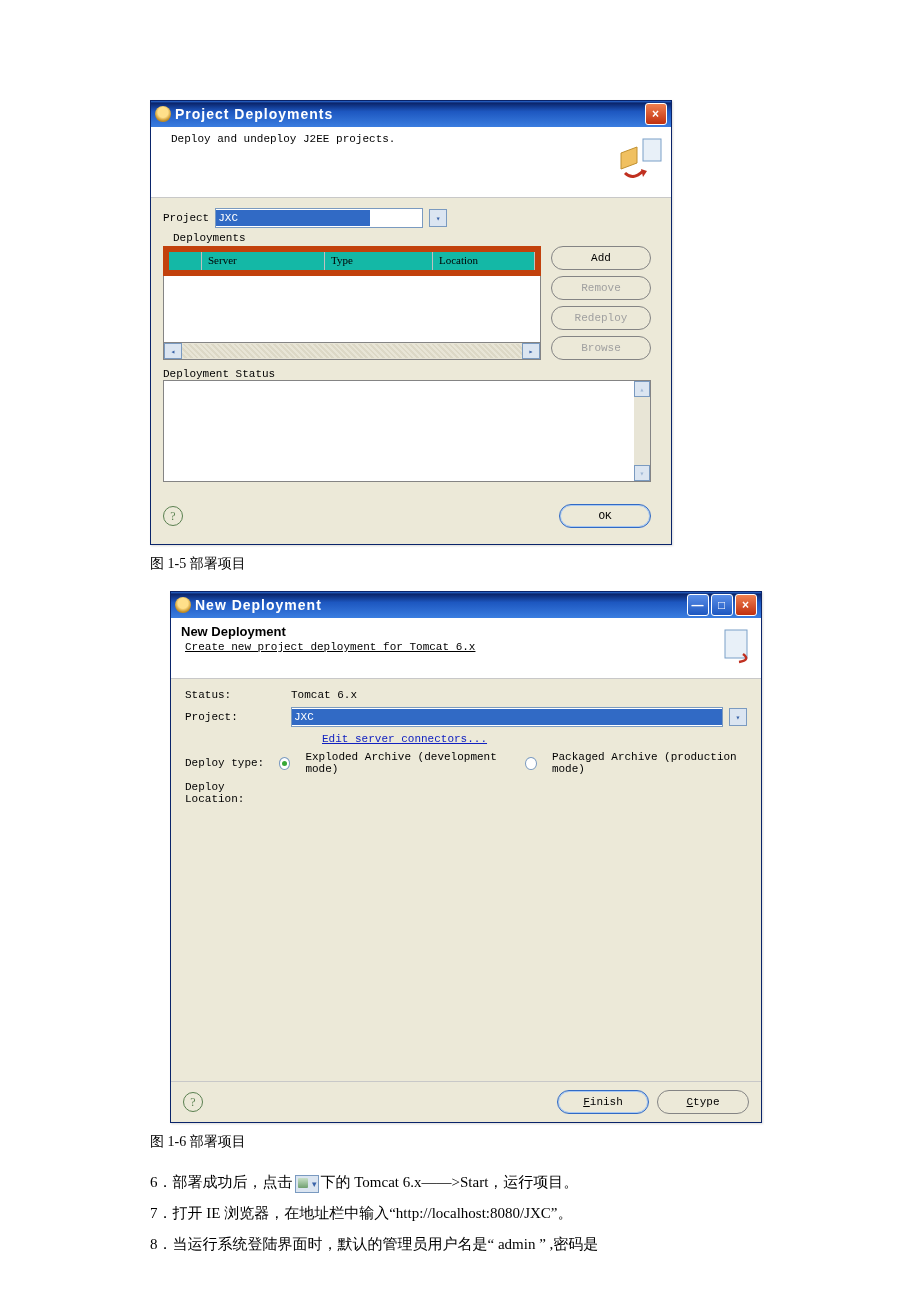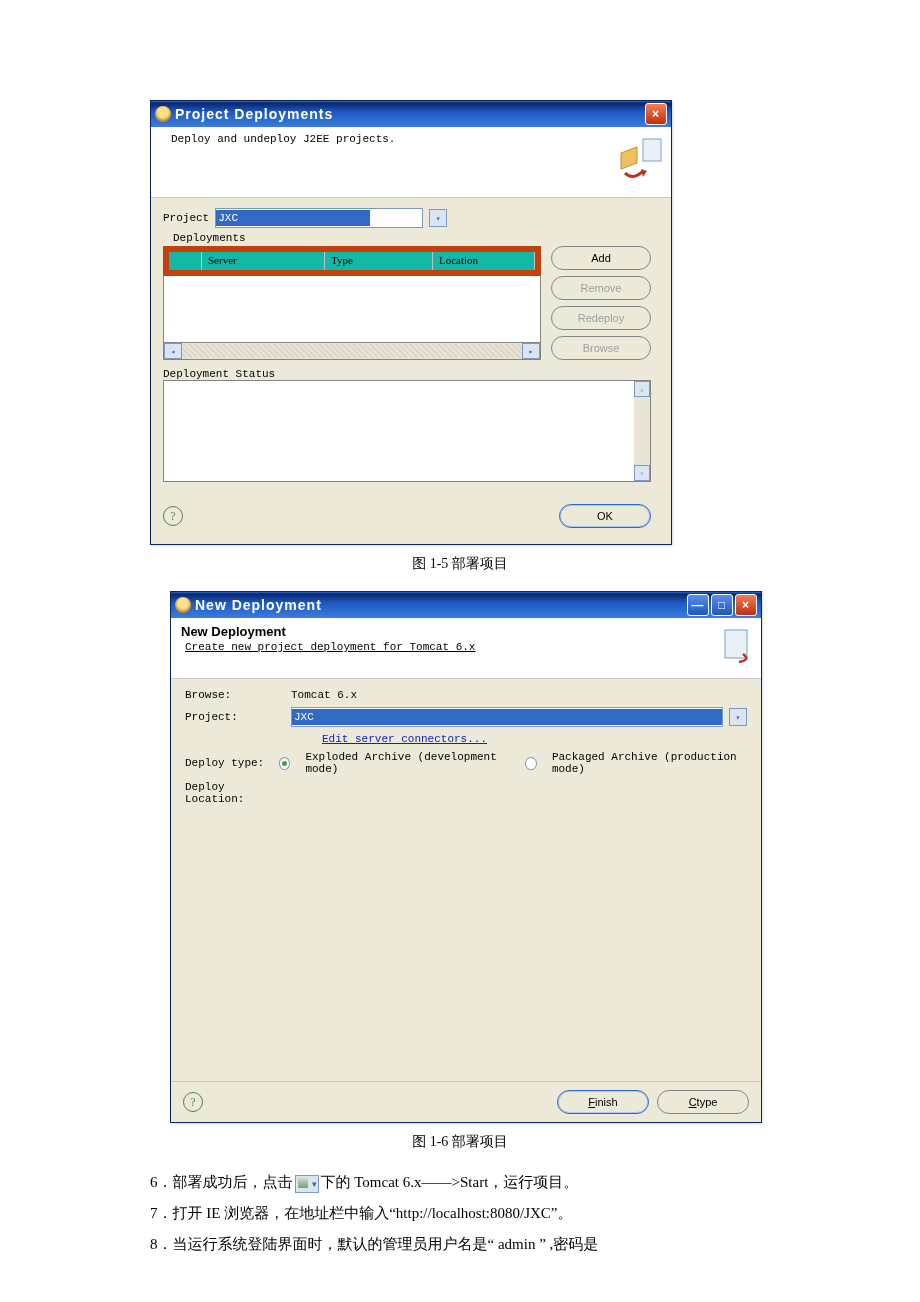--- a/index.html
+++ b/index.html
@@ -98,39 +98,39 @@
   .scrollbar-h {
     height:16px; border:1px solid #848484; border-top:none;
     background:#e8e5d6; display:flex; align-items:center; justify-content:space-between;
   }
   .sb-btn{ width:16px;height:14px;border:1px solid #7a9ac0;background:#dbe5f1;
     display:flex;align-items:center;justify-content:center;font-size:8px;color:#3a63a8;}
   .sb-track{ flex:1; height:14px; background:repeating-linear-gradient(45deg,#e8e5d6,#e8e5d6 2px,#dcd8c6 2px,#dcd8c6 4px);}
   .btn-stack { display:flex; flex-direction:column; gap:6px; width:100px;}
   .xp-btn {
     height:22px; border:1px solid #848484; background:#ece9d8;
-    font-family:Liberation Sans, sans-serif; font-size:11px; text-align:center;
+    font-family:Liberation Mono, monospace; font-size:11px; text-align:center;
     display:flex;align-items:center;justify-content:center; border-radius:12px;
   }
   .xp-btn.disabled { color:#a0a0a0; }
   .status-label { margin-top:8px; }
   .status-box {
     border:1px solid #848484; background:#fff; height:100px; position:relative;
   }
   .sb-vert{ position:absolute; right:0; top:0; bottom:0; width:16px; background:#e8e5d6;
     display:flex; flex-direction:column; justify-content:space-between;}
   .sb-vbtn{ height:14px;border:1px solid #7a9ac0;background:#dbe5f1;
     display:flex;align-items:center;justify-content:center;font-size:8px;color:#a0b8d6;}
   .footer-row{ display:flex; justify-content:space-between; align-items:center; margin-top:22px; padding-bottom:2px;}
   .help-icon{ width:18px;height:18px;border:1px solid #5a8050;border-radius:50%;
     display:flex;align-items:center;justify-content:center;color:#5a8050;font-size:12px;font-family:Tahoma;}
   .xp-btn.ok{ width:90px; border:1px solid #316ac5; box-shadow: inset 0 0 0 1px #a8c8f0;}
   .xp-btn.primary{ border:1px solid #316ac5; box-shadow: inset 0 0 0 1px #a8c8f0;}
 
-  .caption{ text-align:center; font-size:14px; margin:10px 0 18px 0; font-family: SimSun, serif;}
+  .caption{ text-align:left; font-size:14px; margin:10px 0 18px 0; font-family: SimSun, serif;}
 
   
   .nd-body{ padding:10px 14px; font-family:"Courier New",monospace; font-size:11px; }
   .nd-row{ display:flex; align-items:center; margin-bottom:6px; gap:6px;}
   .nd-label{ width:100px; }
   .nd-combo{ flex:1; display:flex; align-items:center; border:1px solid #7a9ac0; background:#fff; height:18px;}
   .nd-combo input{ flex:1; border:none; outline:none; height:16px; font-family:"Courier New",monospace; font-size:11px;
     background:#316ac5; color:#fff; padding:0 2px;}
   .link{ color:#1020c0; text-decoration:underline; font-family:"Courier New",monospace; font-size:11px;margin-left:31px;}
   .radio-row{ display:flex; align-items:center; gap:15px;}
@@ -249,21 +249,21 @@
       <div class="banner-icon" style="width:40px;height:40px;">
         <svg viewBox="0 0 40 40">
           <rect x="10" y="6" width="22" height="28" fill="#e8f0f8" stroke="#7aa0c8"></rect>
           <path d="M28 30 q8 6 -4 8" stroke="#c03020" stroke-width="2.5" fill="none"></path>
         </svg>
       </div>
     </div>
 
     <div class="nd-body">
       <div class="nd-row">
-        <div class="nd-label">Browse:</div>
+        <div class="nd-label">Status:</div>
         <div>Tomcat  6.x</div>
       </div>
       <div class="nd-row">
         <div class="nd-label">Project:</div>
         <div class="nd-combo">
           <input value="JXC" style="">
         </div>
         <div class="dd-arrow">▾</div>
       </div>
       <div class="nd-row">

